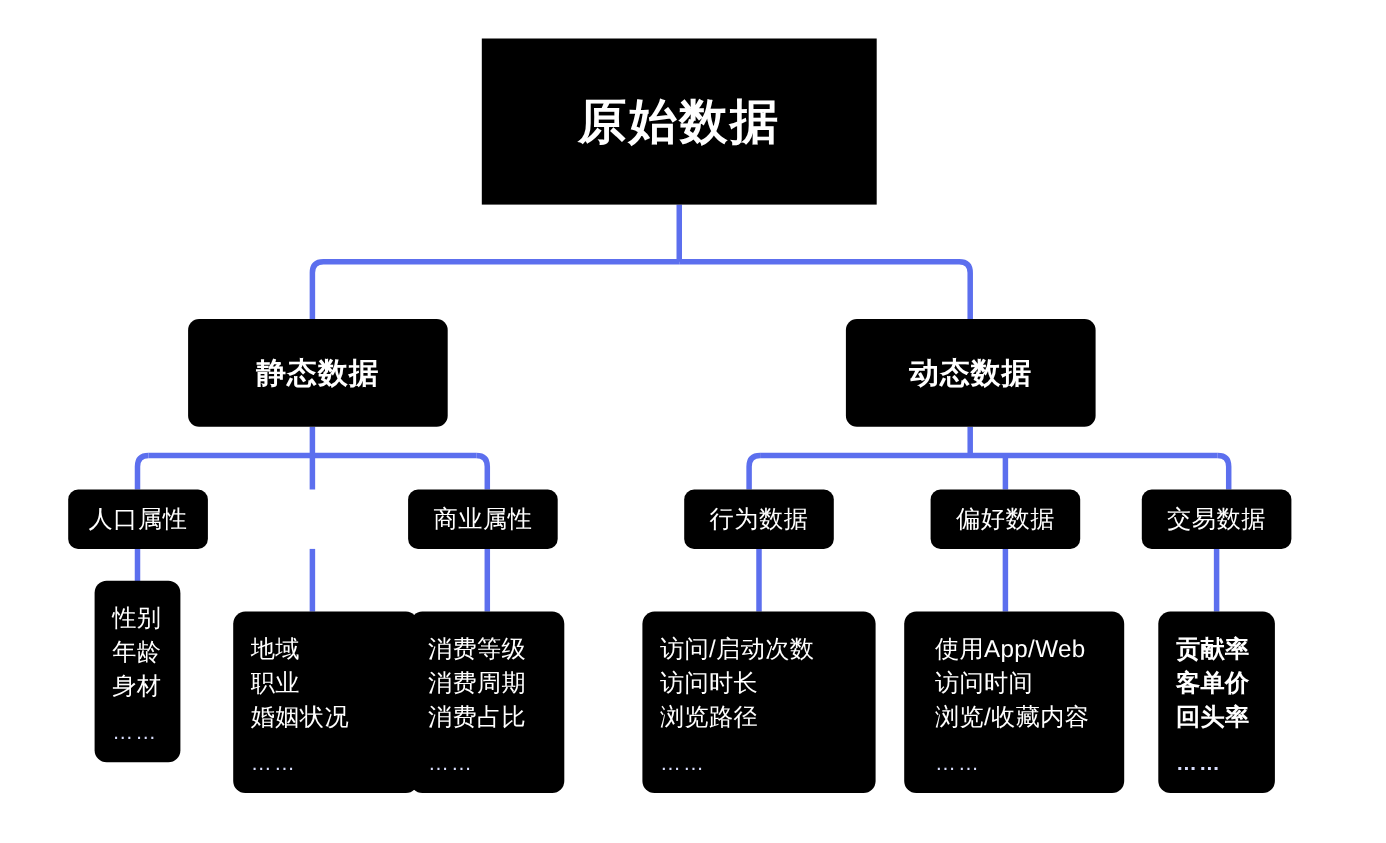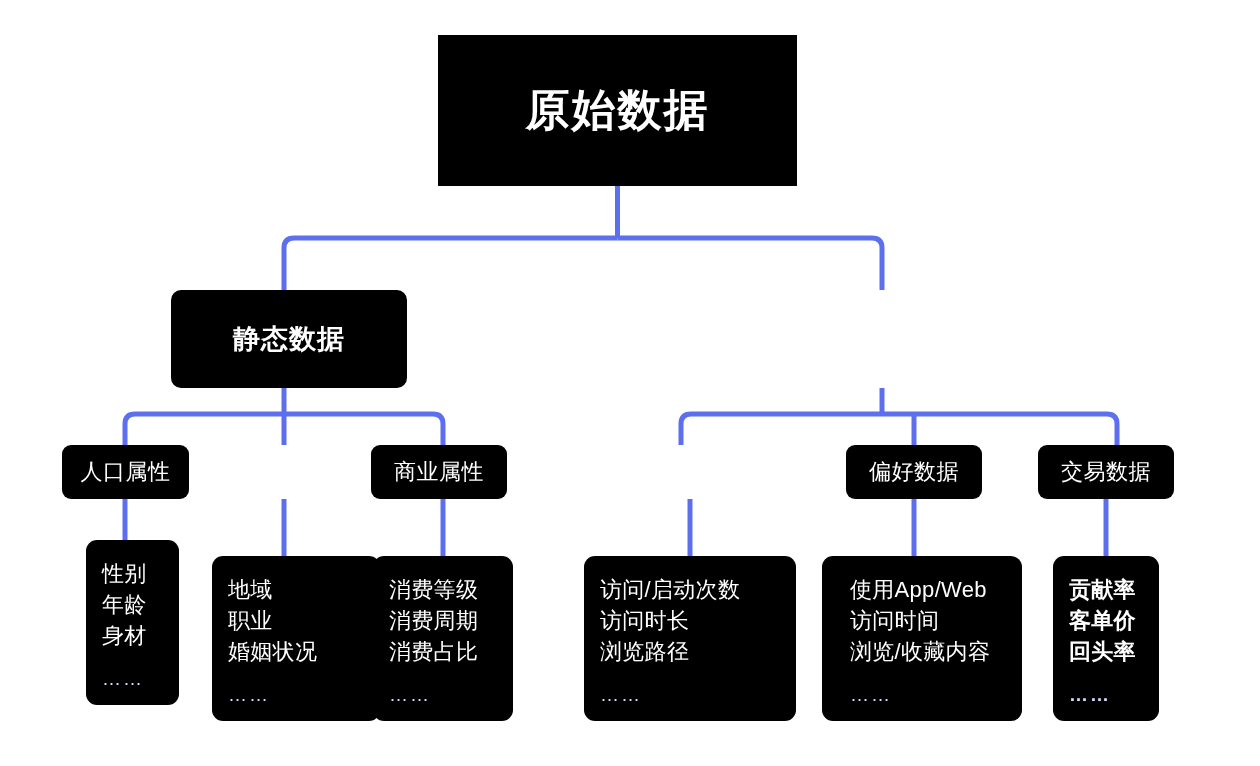--- a/index.html
+++ b/index.html
@@ -114,40 +114,46 @@
   </svg>
 
   <div class="node root" style="left:438px; top:35px; width:359px; height:151px;">
     <span>原始数据</span>
   </div>
 
   <div class="node level2" style="left:171px; top:290px; width:236px; height:98px;">
     <span>静态数据</span>
   </div>
 
+  <div class="node level2" style="left:769px; top:290px; width:227px; height:98px;">
+    <span>动态数据</span>
+  </div>
 
   <div class="node level3" style="left:62px; top:445px; width:127px; height:54px;">
     <span>人口属性</span>
   </div>
 
 
   <div class="node level3" style="left:371px; top:445px; width:136px; height:54px;">
     <span>商业属性</span>
   </div>
 
+  <div class="node level3" style="left:622px; top:445px; width:136px; height:54px;">
+    <span>行为数据</span>
+  </div>
 
   <div class="node level3" style="left:846px; top:445px; width:136px; height:54px;">
     <span>偏好数据</span>
   </div>
 
   <div class="node level3" style="left:1038px; top:445px; width:136px; height:54px;">
     <span>交易数据</span>
   </div>
 
-  <div class="node leaf" style="left:86px; top:540px; width:93px; height:165px;">
+  <div class="node leaf" style="left:86px; top:528px; width:78px; height:165px;">
     <span class="leaf-line">性别</span>
     <span class="leaf-line">年龄</span>
     <span class="leaf-line">身材</span>
     <span class="leaf-ellipsis">……</span>
   </div>
 
   <div class="node leaf" style="left:212px; top:556px; width:168px; height:165px;">
     <span class="leaf-line">地域</span>
     <span class="leaf-line">职业</span>
     <span class="leaf-line">婚姻状况</span>

